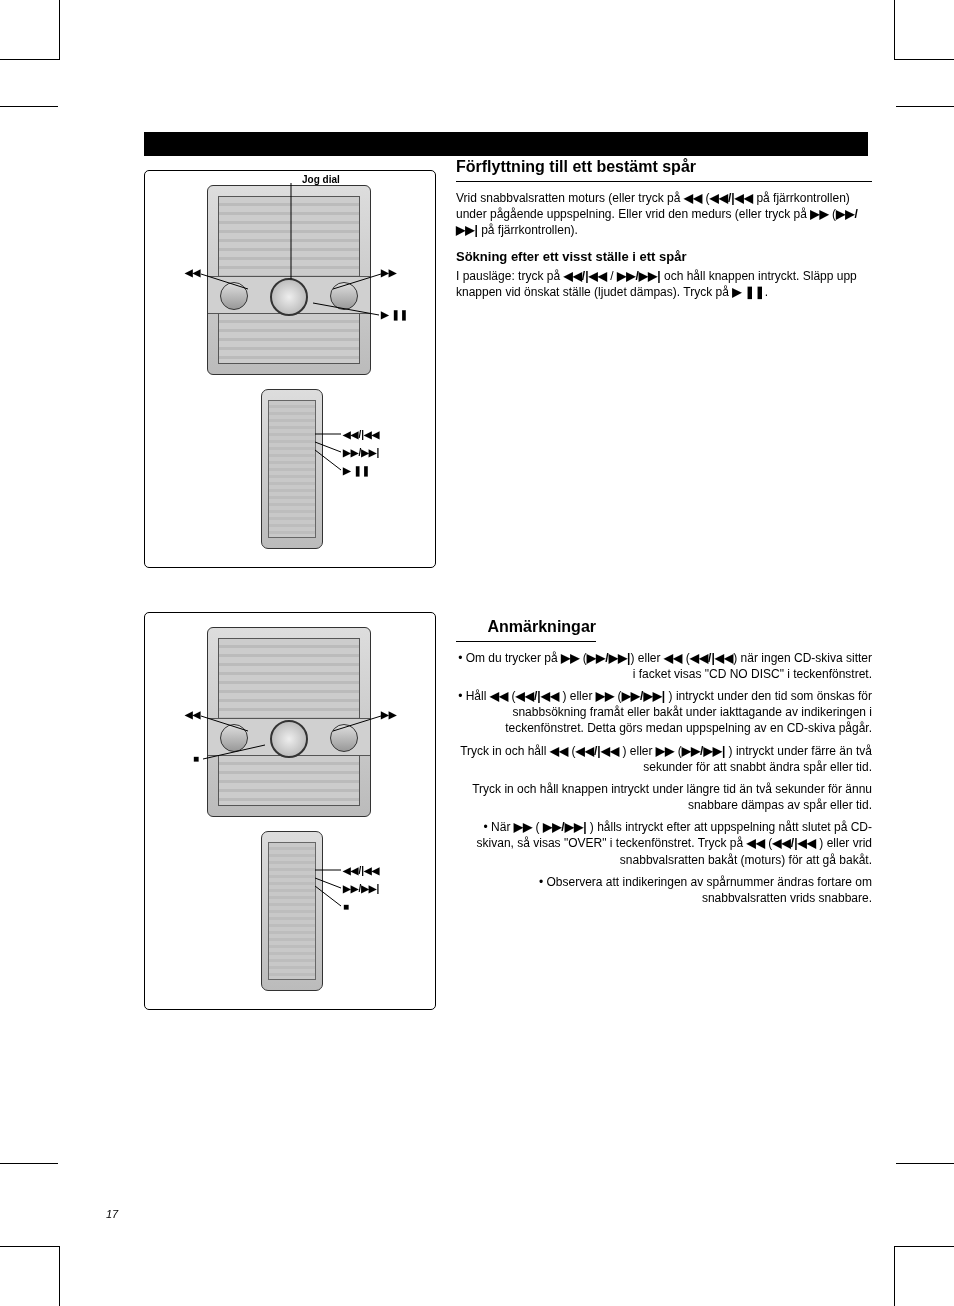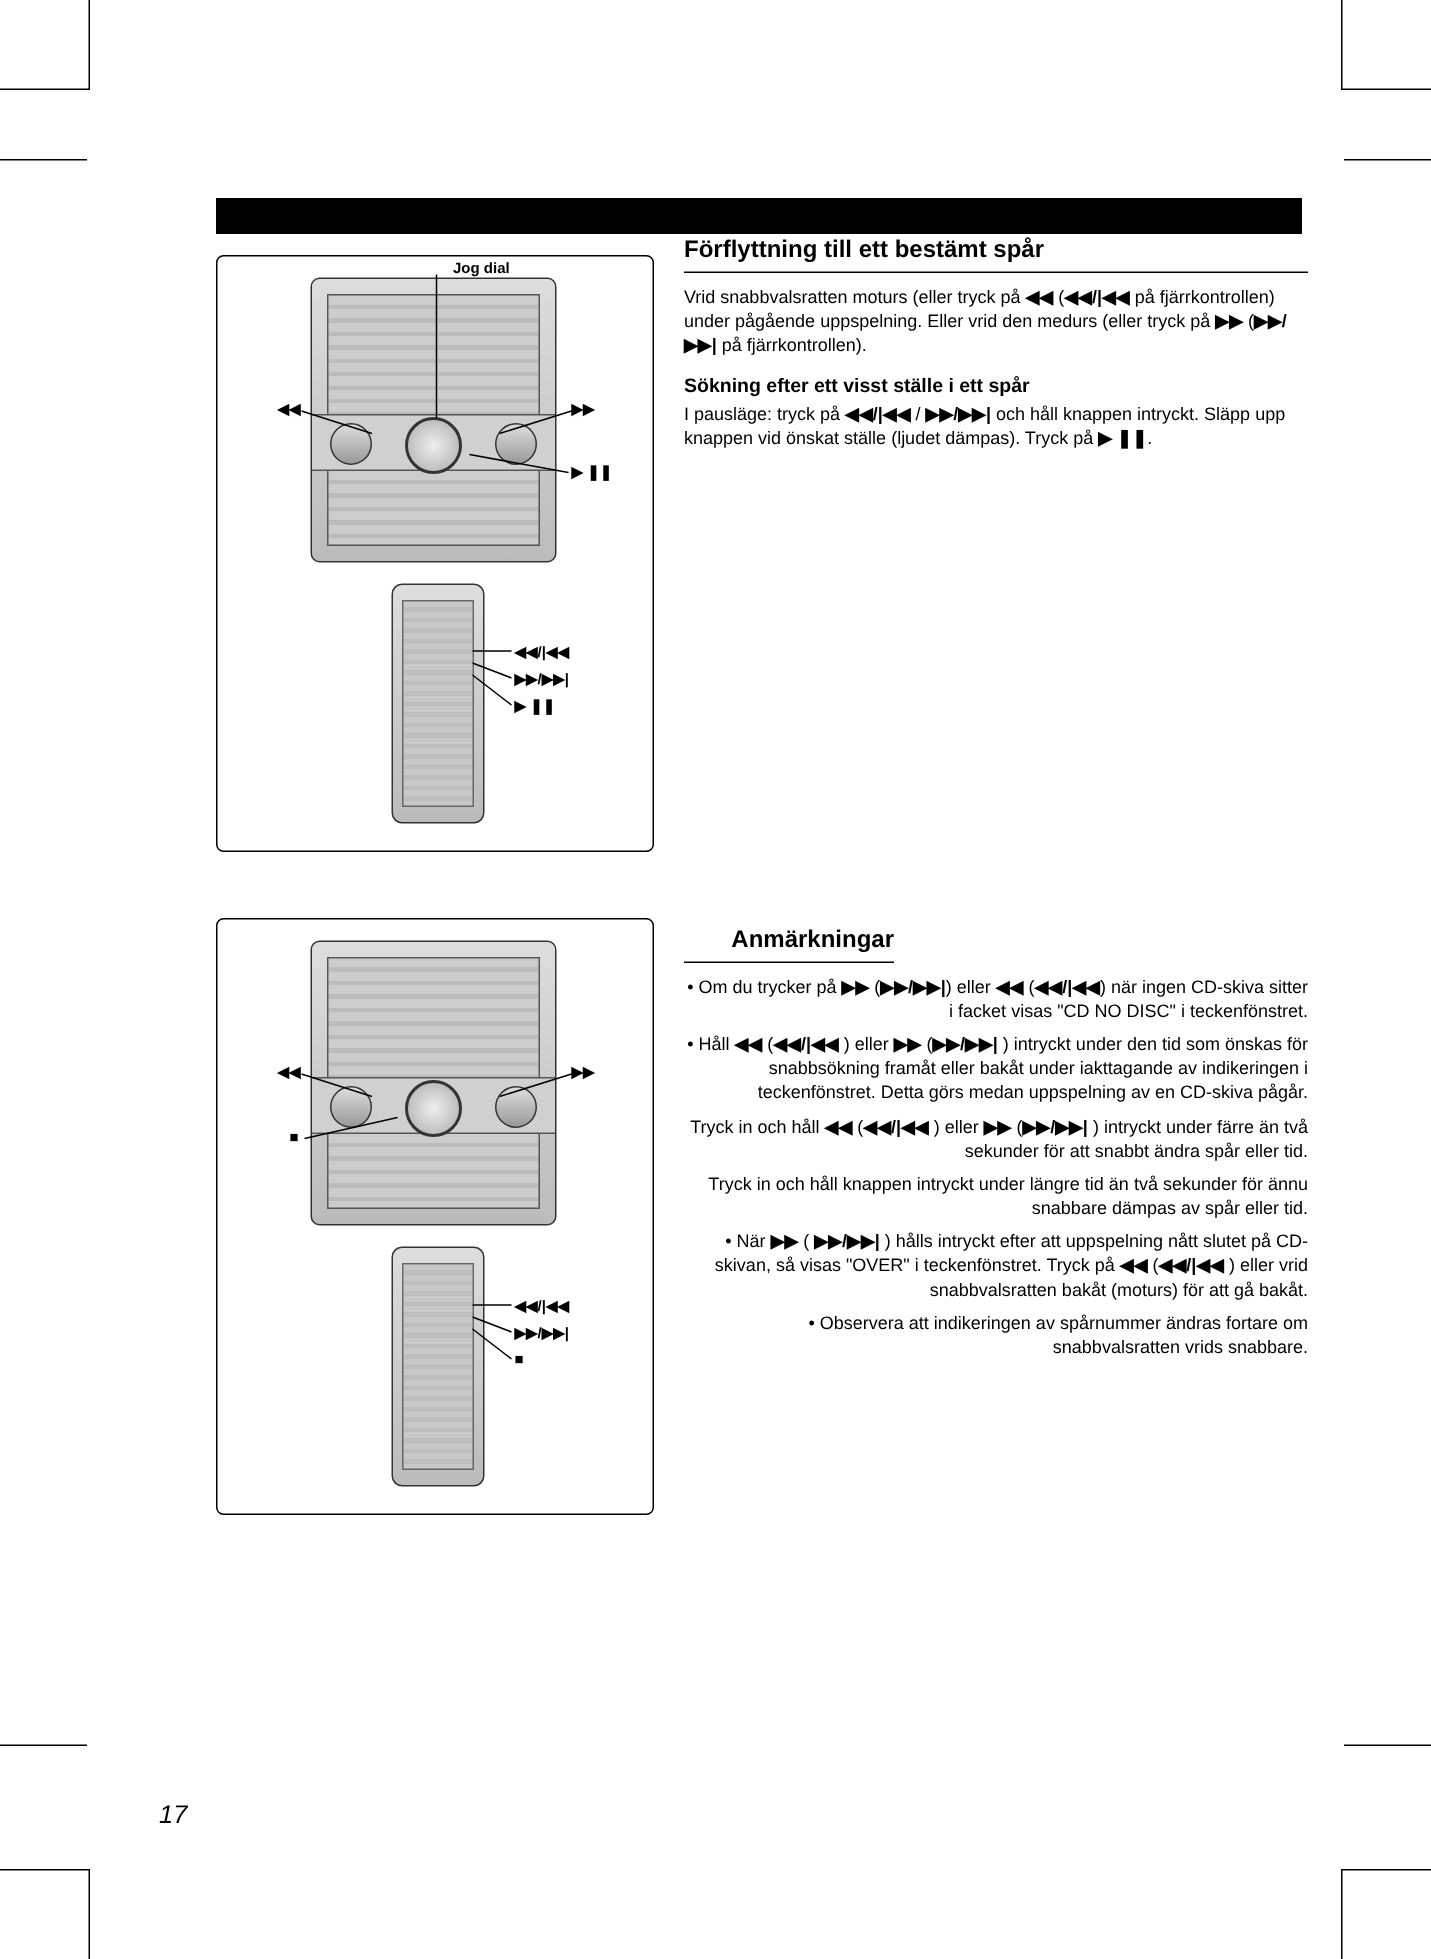--- a/index.html
+++ b/index.html
@@ -14,21 +14,21 @@
   .crop-tl, .crop-tr, .crop-bl, .crop-br { position: absolute; width: 60px; height: 60px; }
   .crop-tl { top: 0; left: 0; border-right: 1px solid #000; border-bottom: 1px solid #000; }
   .crop-tr { top: 0; right: 0; border-left: 1px solid #000; border-bottom: 1px solid #000; }
   .crop-bl { bottom: 0; left: 0; border-right: 1px solid #000; border-top: 1px solid #000; }
   .crop-br { bottom: 0; right: 0; border-left: 1px solid #000; border-top: 1px solid #000; }
   .top-rule-l { position: absolute; top: 106px; left: 0; width: 58px; border-top: 1px solid #000; }
   .top-rule-r { position: absolute; top: 106px; right: 0; width: 58px; border-top: 1px solid #000; }
   .bot-rule-l { position: absolute; bottom: 142px; left: 0; width: 58px; border-top: 1px solid #000; }
   .bot-rule-r { position: absolute; bottom: 142px; right: 0; width: 58px; border-top: 1px solid #000; }
 
-  .page-num { position: absolute; left: 106px; bottom: 86px; font-size: 17px; font-style: italic; }
+  .page-num { position: absolute; left: 106px; bottom: 86px; font-size: 11px; font-style: italic; }
 
   .black-bar {
     position: absolute;
     left: 144px;
     top: 132px;
     width: 724px;
     height: 24px;
     background: #000;
   }
 

